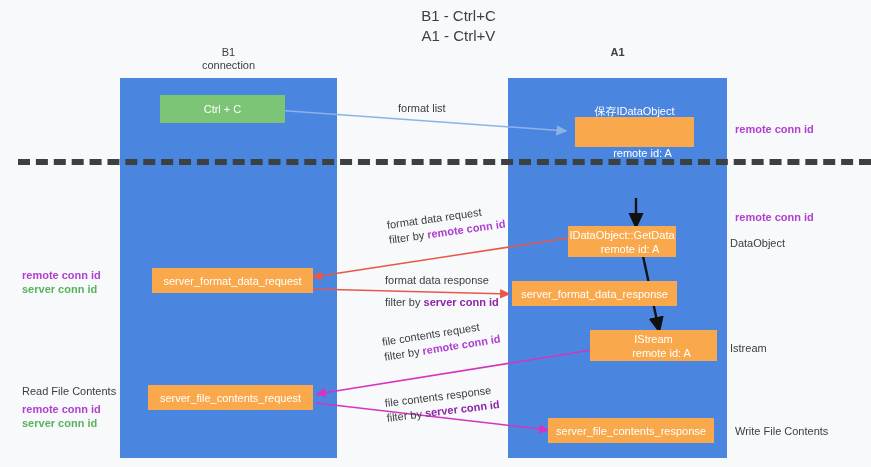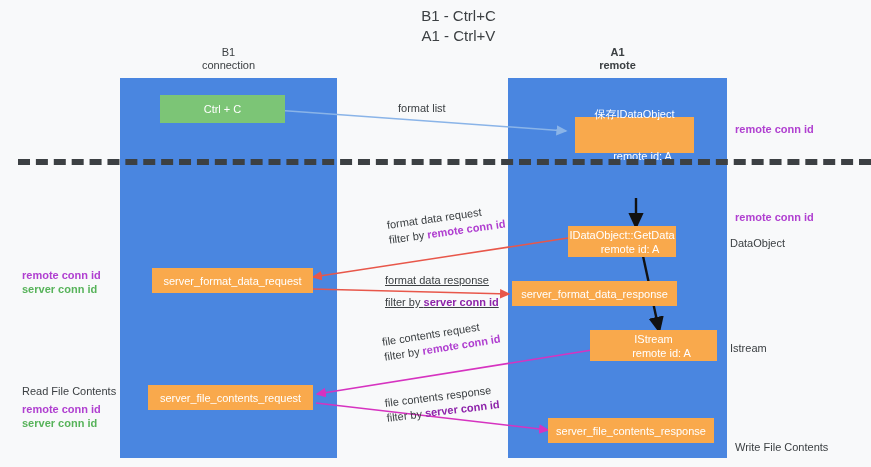--- a/index.html
+++ b/index.html
@@ -115,21 +115,20 @@
     <div>B1 - Ctrl+C</div>
     <div>A1 - Ctrl+V</div>
   </div>
 
   <div class="lane-header" id="header-b1">
     <div>B1</div>
     <div>connection</div>
   </div>
   <div class="lane-header" id="header-a1">
     <div>A1</div>
-    <div>remote</div>
   </div>
 
   <div class="lane" id="lane-b1"></div>
   <div class="lane" id="lane-a1"></div>
 
   <svg id="wires" viewBox="0 0 871 467">
     <defs>
       <marker id="ah-blue" markerWidth="7" markerHeight="7" refX="6" refY="3.2" orient="auto">
         <path d="M0,0 L7,3.2 L0,6.4 z" fill="#8ab4e8"></path>
       </marker>
@@ -156,21 +155,21 @@
 
     <line x1="592" y1="350" x2="317" y2="394" stroke="#d633c0" stroke-width="1.5" marker-end="url(#ah-mag)"></line>
 
     <line x1="316" y1="403" x2="548" y2="430" stroke="#d633c0" stroke-width="1.5" marker-end="url(#ah-mag)"></line>
   </svg>
 
   <div class="node green" style="left:160px; top:95px; width:125px; height:28px;">
     <span>Ctrl + C</span>
   </div>
 
-  <div class="node orange" style="left:575px; top:117px; width:119px; height:36px;gap:28px;">
+  <div class="node orange" style="left:575px; top:117px; width:119px; height:30px;gap:28px;">
     <span>保存IDataObject</span>
     <span class="l2">remote id: A</span>
   </div>
 
 
   <div class="node orange" style="left:568px; top:226px; width:108px; height:31px;">
     <span>IDataObject::GetData</span>
     <span class="l2">remote id: A</span>
   </div>
 
@@ -199,21 +198,21 @@
 
   <div class="edge-label" style="left:398px; top:101px;">
     <span>format list</span>
   </div>
 
   <div class="edge-label" style="left:386px; top:218px; transform:rotate(-8deg); transform-origin:left top;">
     <div>format data request</div>
     <div><span>filter by </span><span class="c-remote">remote conn id</span></div>
   </div>
 
-  <div class="edge-label" style="left:385px; top:273px;text-decoration:underline;">
+  <div class="edge-label" style="left:385px; top:273px;">
     <div>format data response</div>
     <div style="margin-top:7px;"><span>filter by </span><span class="c-server-dark">server conn id</span></div>
   </div>
 
   <div class="edge-label" style="left:381px; top:335px; transform:rotate(-9deg); transform-origin:left top;">
     <div>file contents request</div>
     <div><span>filter by </span><span class="c-remote">remote conn id</span></div>
   </div>
 
   <div class="edge-label" style="left:384px; top:396px; transform:rotate(-7deg); transform-origin:left top;">
@@ -222,21 +221,21 @@
   </div>
 
   <div class="annot bold c-remote" style="left:735px; top:122px;">remote conn id</div>
 
   <div class="annot bold c-remote" style="left:735px; top:210px;">remote conn id</div>
 
   <div class="annot" style="left:730px; top:236px;">DataObject</div>
 
   <div class="annot" style="left:730px; top:341px;">Istream</div>
 
-  <div class="annot" style="left:735px; top:424px;margin-top:16px;">Write File Contents</div>
+  <div class="annot" style="left:735px; top:424px;">Write File Contents</div>
 
   <div class="annot bold c-remote" style="left:22px; top:268px;">remote conn id</div>
   <div class="annot bold c-server" style="left:22px; top:282px;">server conn id</div>
 
   <div class="annot" style="left:22px; top:384px;">Read File Contents</div>
   <div class="annot bold c-remote" style="left:22px; top:402px;">remote conn id</div>
   <div class="annot bold c-server" style="left:22px; top:416px;">server conn id</div>
 
 </div>
 

